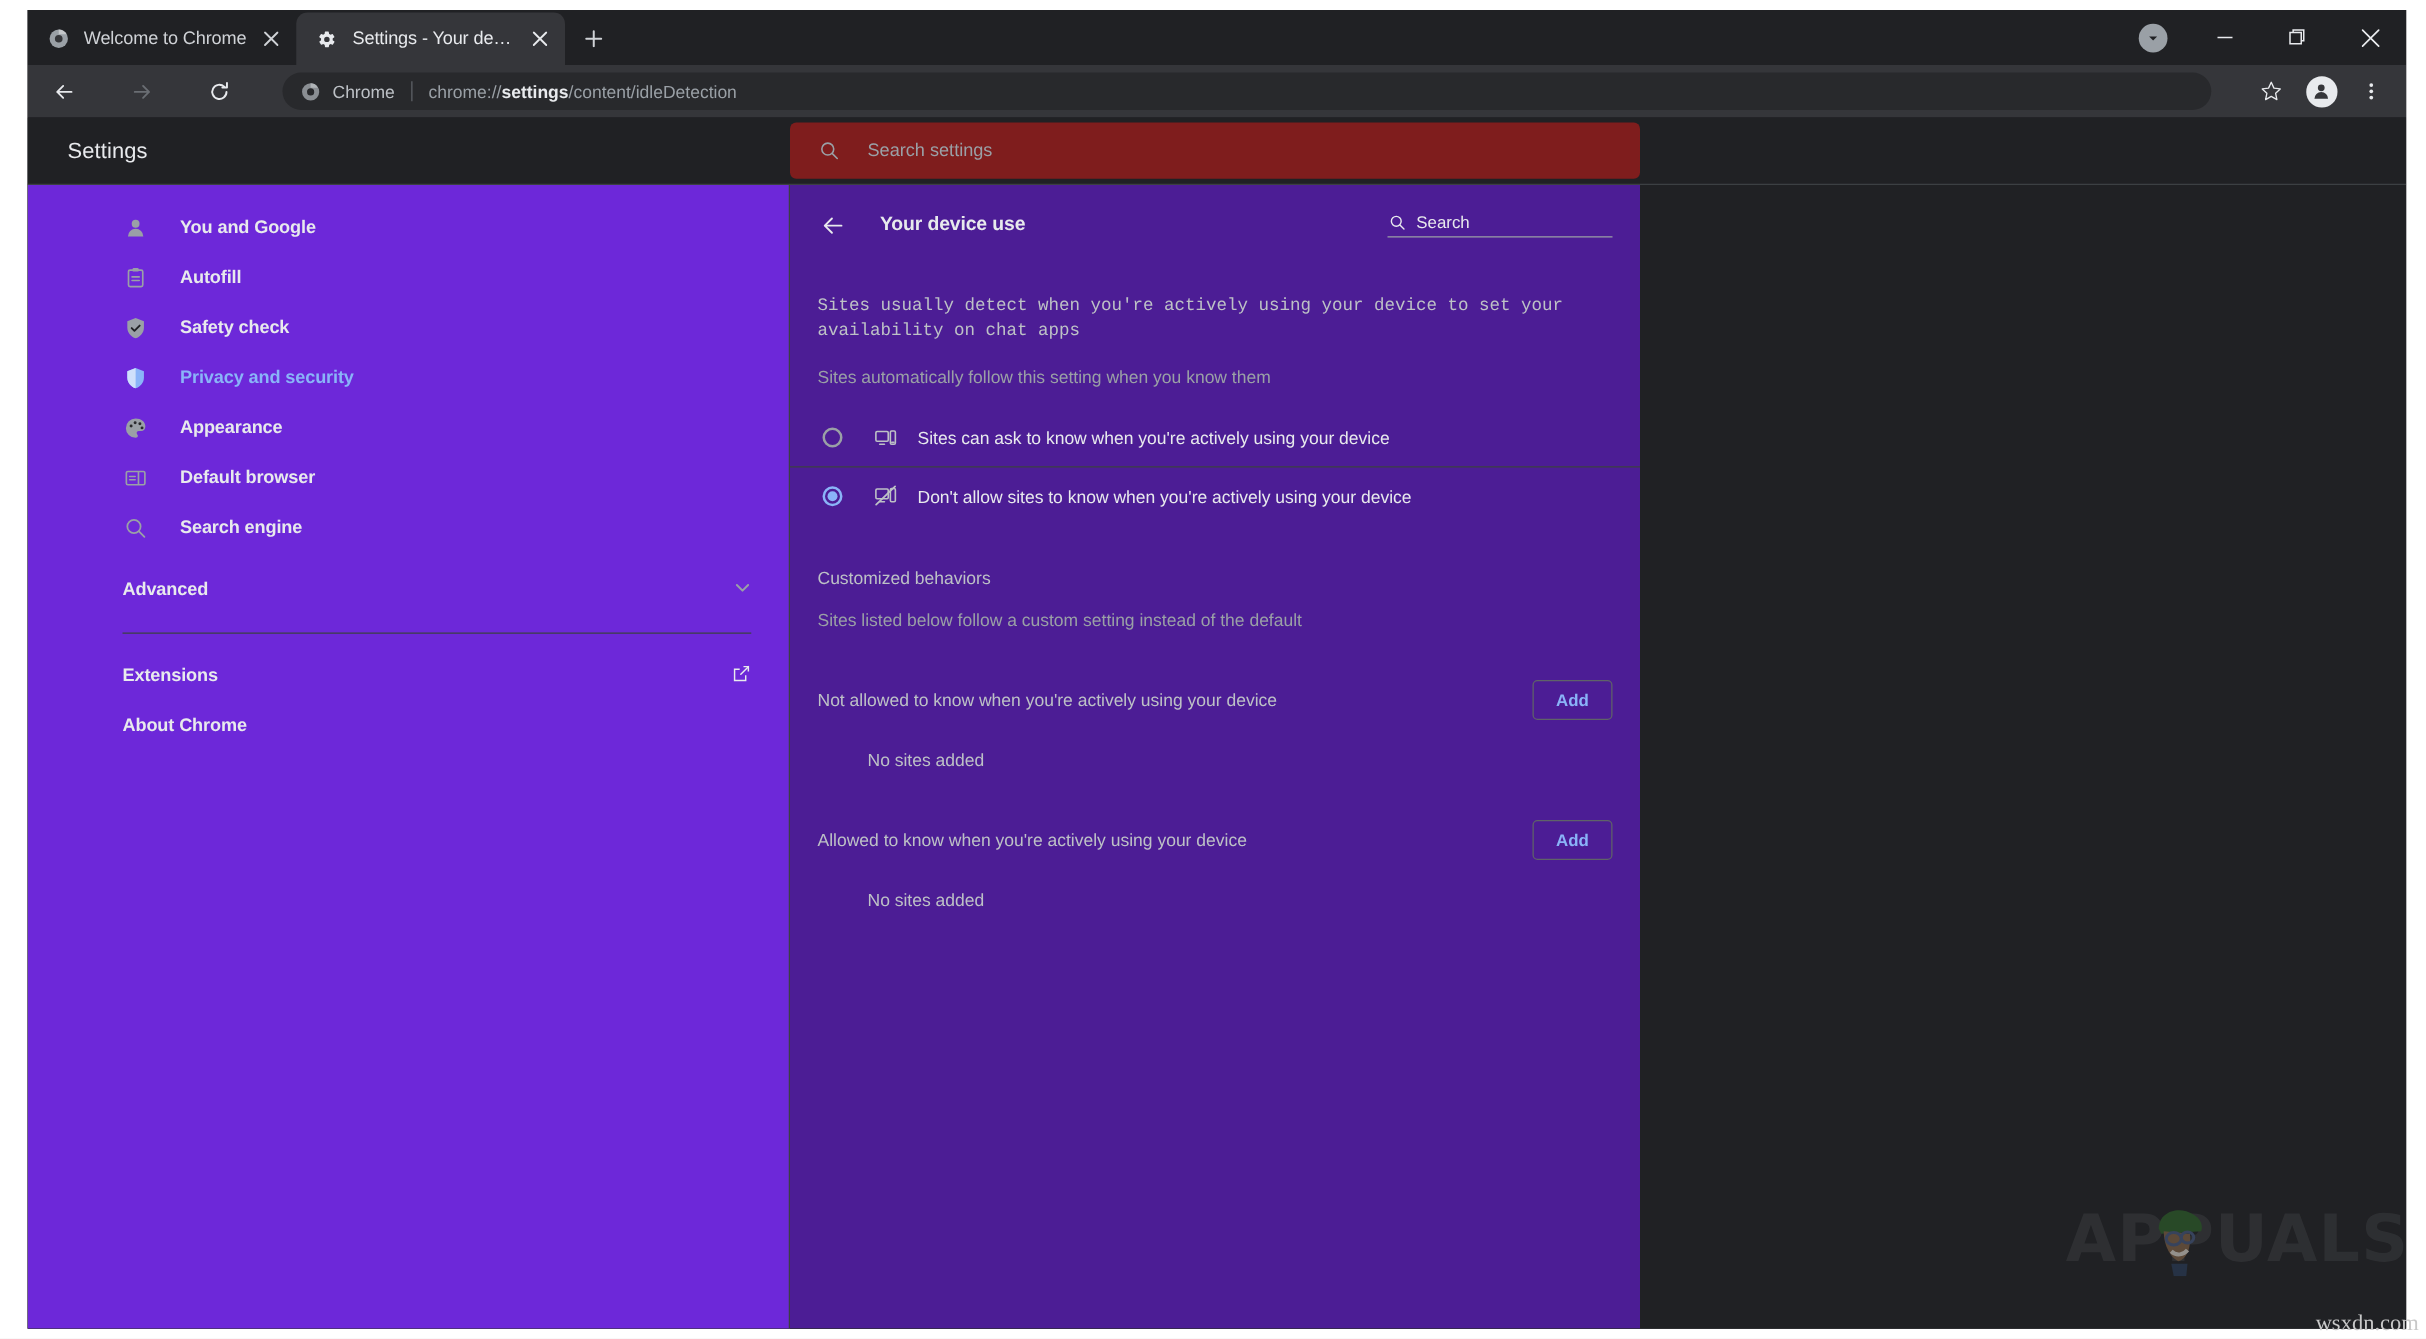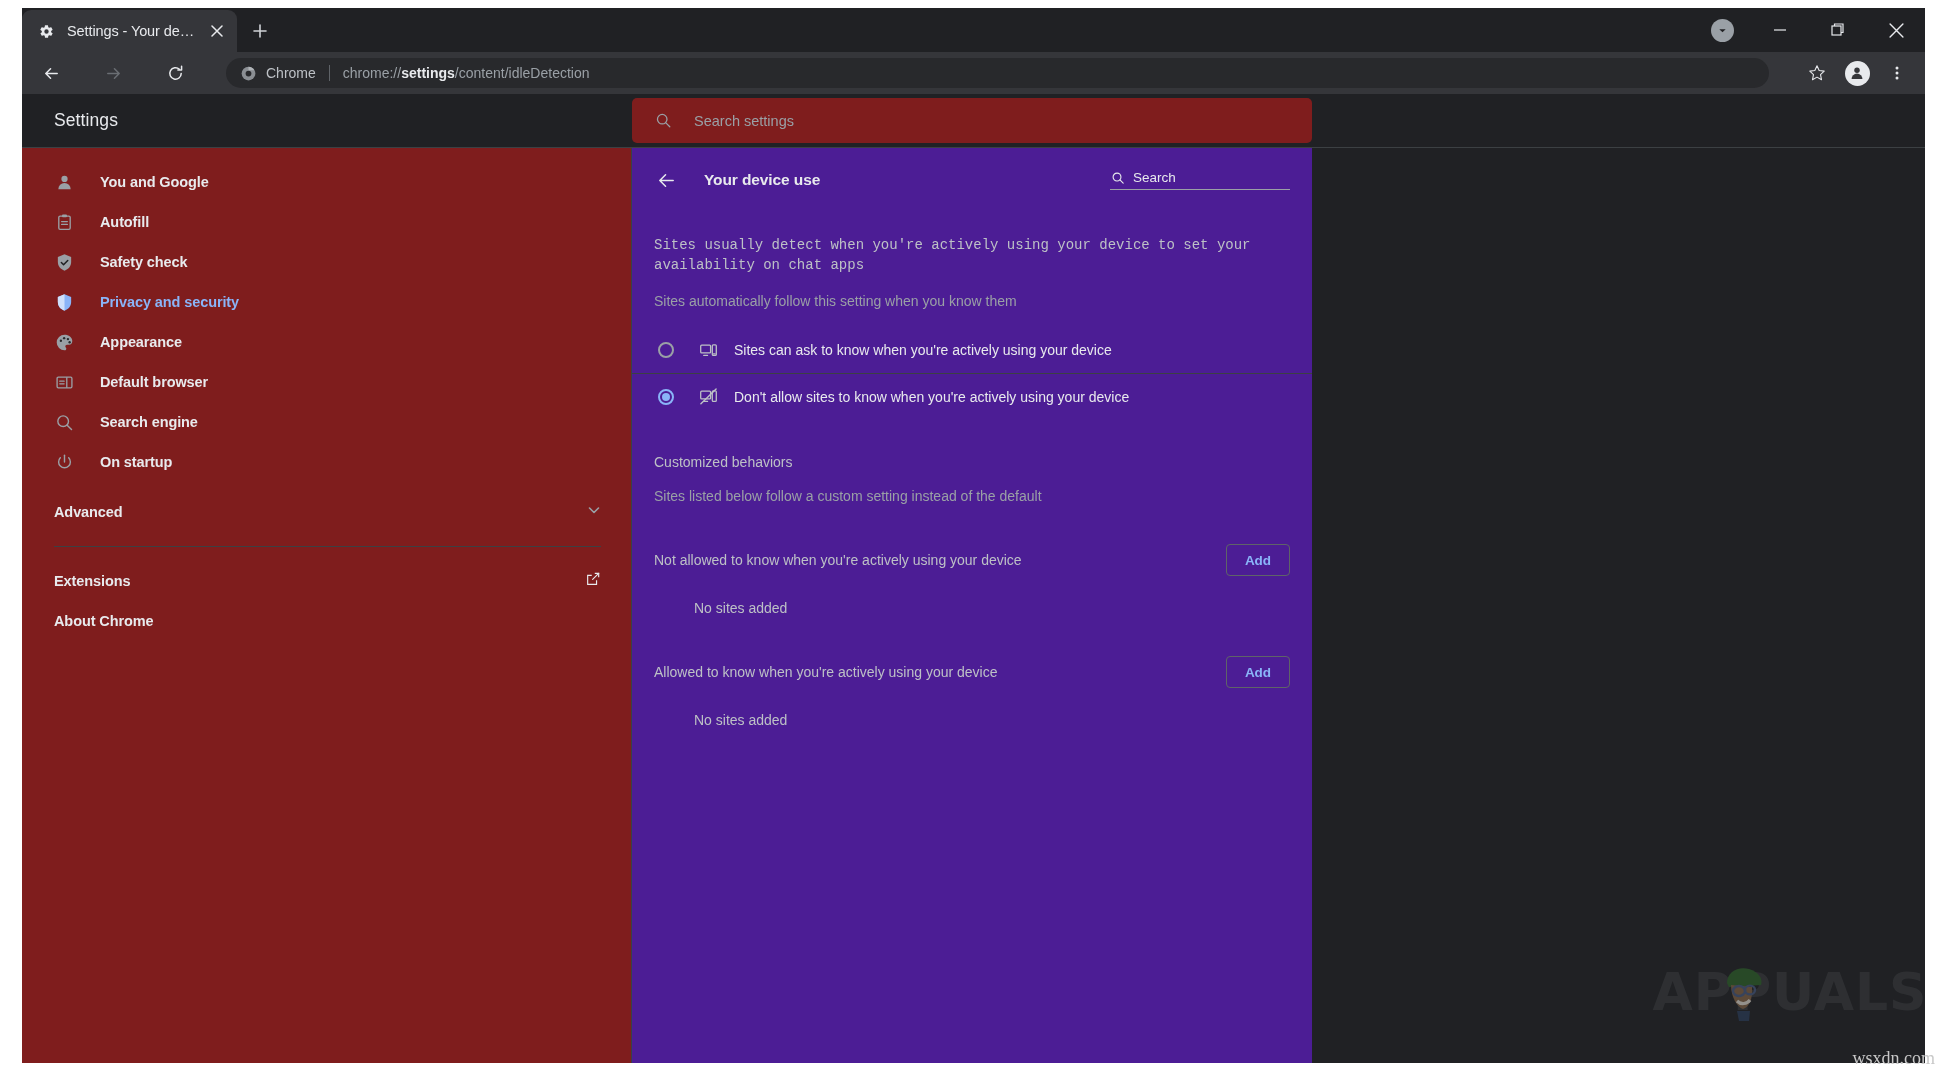--- a/index.html
+++ b/index.html
@@ -177,23 +177,24 @@
 
   .settings-body {
     display: flex;
     height: calc(100% - 54px);
   }
 
   
   .sidebar {
     width: 610px;
     flex: 0 0 610px;
-    background: #7f1d1d;
+    background: #6d28d9;
     border-right: 1px solid #3c4043;
     padding-top: 14px;
+    padding-left: 44px;
   }
   .nav-item {
     display: flex;
     align-items: center;
     height: 40px;
     padding-left: 32px;
     margin-bottom: 0;
   }
   .nav-icon {
     width: 20px; height: 20px;
@@ -389,20 +390,35 @@
   }
 </style>
 </head>
 <body>
 
 <div id="root">
   <div class="browser">
 
     <div class="tabstrip">
 
+      <div class="tab inactive">
+        <span class="tab-favicon">
+          <svg width="16" height="16" viewBox="0 0 24 24">
+            <circle cx="12" cy="12" r="11" fill="#9aa0a6"></circle>
+            <circle cx="12" cy="12" r="4.6" fill="#35363a"></circle>
+            <path d="M12 1 A11 11 0 0 1 21.5 6.6 L12 6.6 Z" fill="#c4c7ca"></path>
+          </svg>
+        </span>
+        <span class="tab-title">Welcome to Chrome</span>
+        <span class="tab-close">
+          <svg width="12" height="12" viewBox="0 0 12 12">
+            <path d="M1 1 L11 11 M11 1 L1 11" stroke="#cfd2d6" stroke-width="1.5" stroke-linecap="round"></path>
+          </svg>
+        </span>
+      </div>
 
       <div class="tab active">
         <span class="tab-favicon">
           <svg width="15" height="15" viewBox="0 0 24 24" fill="#e8eaed">
             <path d="M19.4 13c.04-.3.06-.6.06-1s-.02-.7-.07-1l2.1-1.6a.5.5 0 0 0 .12-.64l-2-3.46a.5.5 0 0 0-.6-.22l-2.5 1a7.3 7.3 0 0 0-1.7-1l-.38-2.65a.5.5 0 0 0-.5-.43h-4a.5.5 0 0 0-.5.43l-.38 2.65c-.6.25-1.17.58-1.7 1l-2.5-1a.5.5 0 0 0-.6.22l-2 3.46a.5.5 0 0 0 .12.64L4.6 11c-.05.3-.07.66-.07 1s.02.7.07 1l-2.1 1.6a.5.5 0 0 0-.12.64l2 3.46c.12.22.39.3.6.22l2.5-1c.52.42 1.1.75 1.7 1l.38 2.65c.04.25.25.43.5.43h4c.25 0 .46-.18.5-.43l.38-2.65c.6-.25 1.18-.58 1.7-1l2.5 1c.22.08.48 0 .6-.22l2-3.46a.5.5 0 0 0-.12-.64L19.4 13zM12 15.5A3.5 3.5 0 1 1 15.5 12 3.5 3.5 0 0 1 12 15.5z"></path>
           </svg>
         </span>
         <span class="tab-title">Settings - Your device use</span>
         <span class="tab-close">
           <svg width="12" height="12" viewBox="0 0 12 12">
@@ -586,29 +602,20 @@
           <div class="nav-item">
             <span class="nav-icon">
               <svg width="19" height="19" viewBox="0 0 20 20">
                 <circle cx="8.6" cy="8.6" r="5.6" fill="none" stroke="#9aa0a6" stroke-width="1.5"></circle>
                 <path d="M12.8 12.8 L17.4 17.4" stroke="#9aa0a6" stroke-width="1.5" stroke-linecap="round"></path>
               </svg>
             </span>
             <span class="nav-label">Search engine</span>
           </div>
 
-          <div class="nav-item">
-            <span class="nav-icon">
-              <svg width="19" height="19" viewBox="0 0 20 20" fill="none" stroke="#9aa0a6" stroke-width="1.5" stroke-linecap="round">
-                <path d="M10 2.4 V9.4"></path>
-                <path d="M5.6 5 a6.2 6.2 0 1 0 8.8 0"></path>
-              </svg>
-            </span>
-            <span class="nav-label">On startup</span>
-          </div>
 
           <div class="nav-row-advanced">
             <span class="nav-label">Advanced</span>
             <span>
               <svg width="14" height="14" viewBox="0 0 14 14">
                 <path d="M2.5 5 L7 9.5 L11.5 5" fill="none" stroke="#9aa0a6" stroke-width="1.6" stroke-linecap="round" stroke-linejoin="round"></path>
               </svg>
             </span>
           </div>
 

